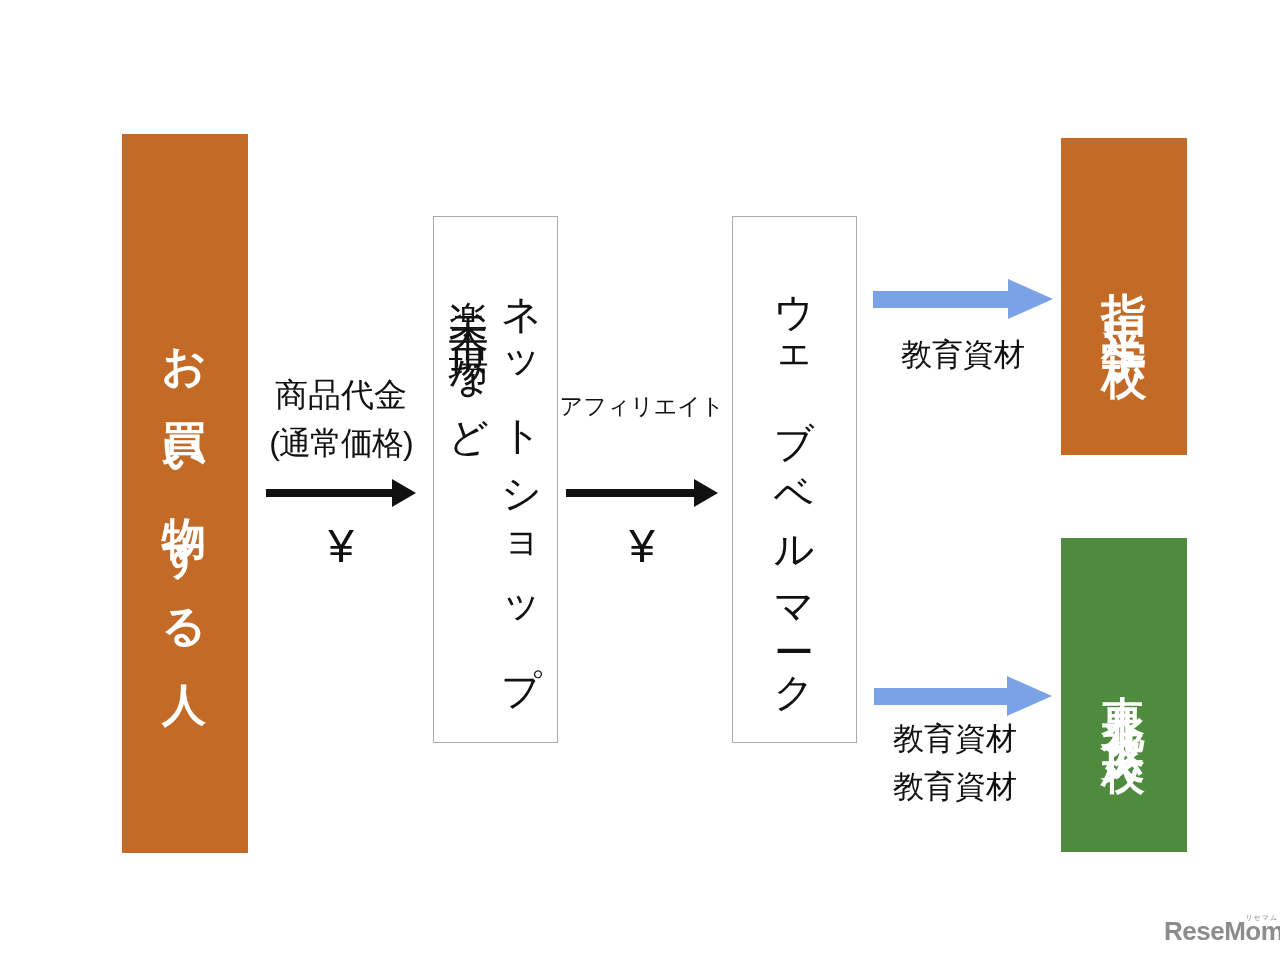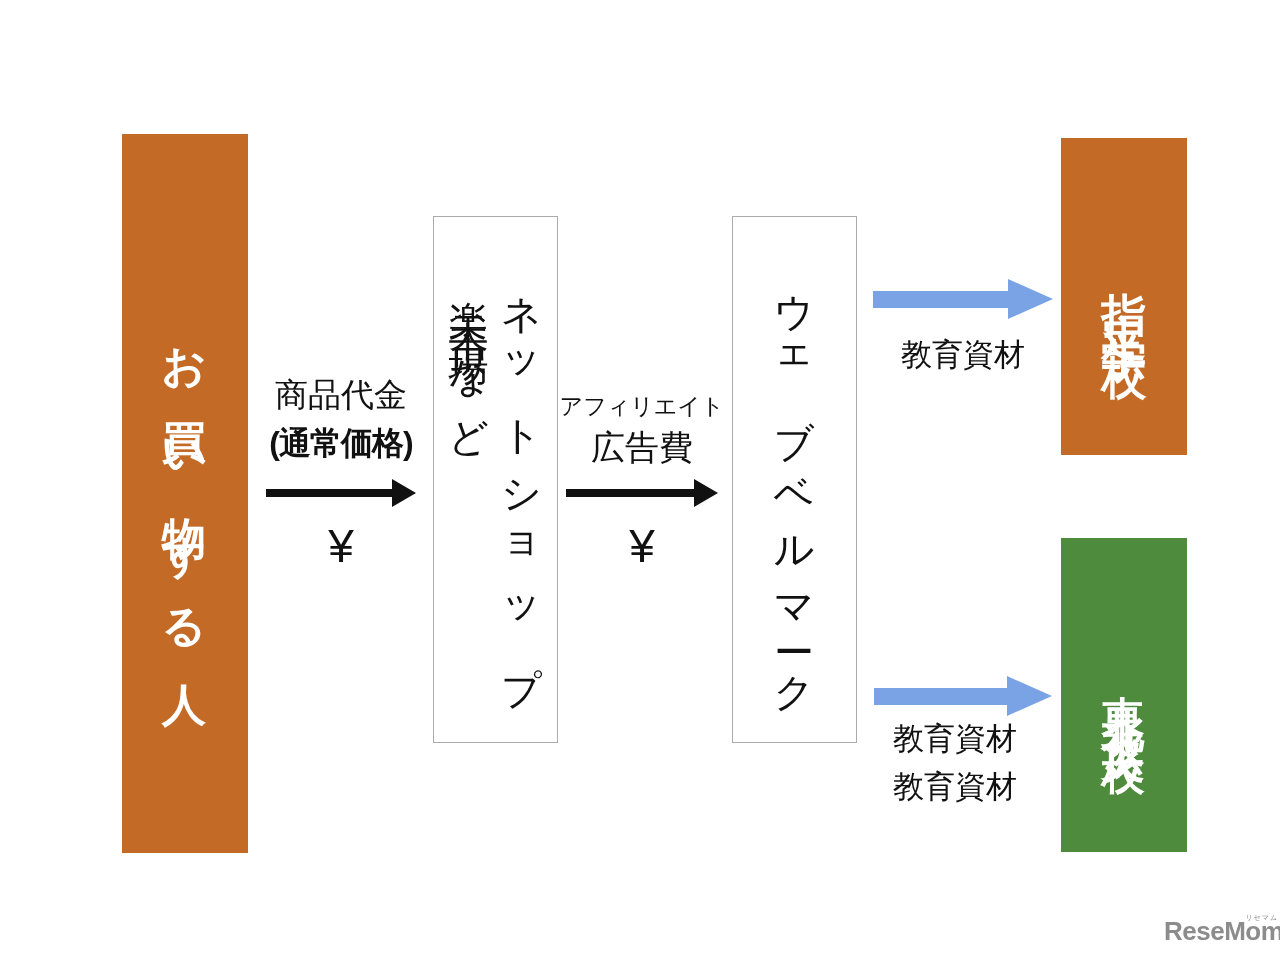--- a/index.html
+++ b/index.html
@@ -48,21 +48,21 @@
   #affiliate-arrow{left:566px;top:479px;width:152px;height:28px;}
   .blue-arrow .shaft{left:0;right:42px;top:12px;height:17px;background:var(--blue);}
   .blue-arrow .head{right:0;top:0;border-top:20px solid transparent;border-bottom:20px solid transparent;border-left:45px solid var(--blue);}
   #designated-arrow{left:873px;top:279px;width:180px;height:40px;}
   #tohoku-arrow{left:874px;top:676px;width:178px;height:40px;}
 
   
   .flow-label{position:absolute;text-align:center;line-height:1.15;}
   #purchase-labels{left:251px;top:376px;width:180px;}
   #purchase-labels .l1{font-size:33px;margin-bottom:11px;}
-  #purchase-labels .l2{font-size:32px;letter-spacing:-1px;font-weight:bold;}
+  #purchase-labels .l2{font-size:32px;letter-spacing:-1px;}
   #purchase-yen{left:251px;top:520px;width:180px;font-size:46px;}
   #affiliate-labels{left:556px;top:393px;width:172px;}
   #affiliate-labels .l1{font-size:23px;margin-bottom:9px;}
   #affiliate-labels .l2{font-size:34px;}
   #affiliate-yen{left:556px;top:520px;width:172px;font-size:46px;}
   #edu-label-top{left:874px;top:337px;width:178px;font-size:31px;}
   #edu-label-bottom{left:893px;top:715px;width:178px;font-size:31px;line-height:48px;text-align:left;}
 
   
   #logo{position:absolute;left:1164px;top:916px;color:var(--logo-gray);}
@@ -88,21 +88,20 @@
   </div>
   <div class="flow-label" id="purchase-yen">¥</div>
 
   <div class="box white-box" id="netshop">
     <span class="vtext">ネットショップ</span>
     <span class="vtext">楽天市場など</span>
   </div>
 
   <div class="flow-label" id="affiliate-labels">
     <div class="l1">アフィリエイト</div>
-    <div class="l2">広告費</div>
   </div>
   <div class="arrow black-arrow" id="affiliate-arrow">
     <div class="shaft"></div>
     <div class="head"></div>
   </div>
   <div class="flow-label" id="affiliate-yen">¥</div>
 
   <div class="box white-box" id="webbell">
     <span class="vtext">ウェブベルマーク</span>
   </div>

